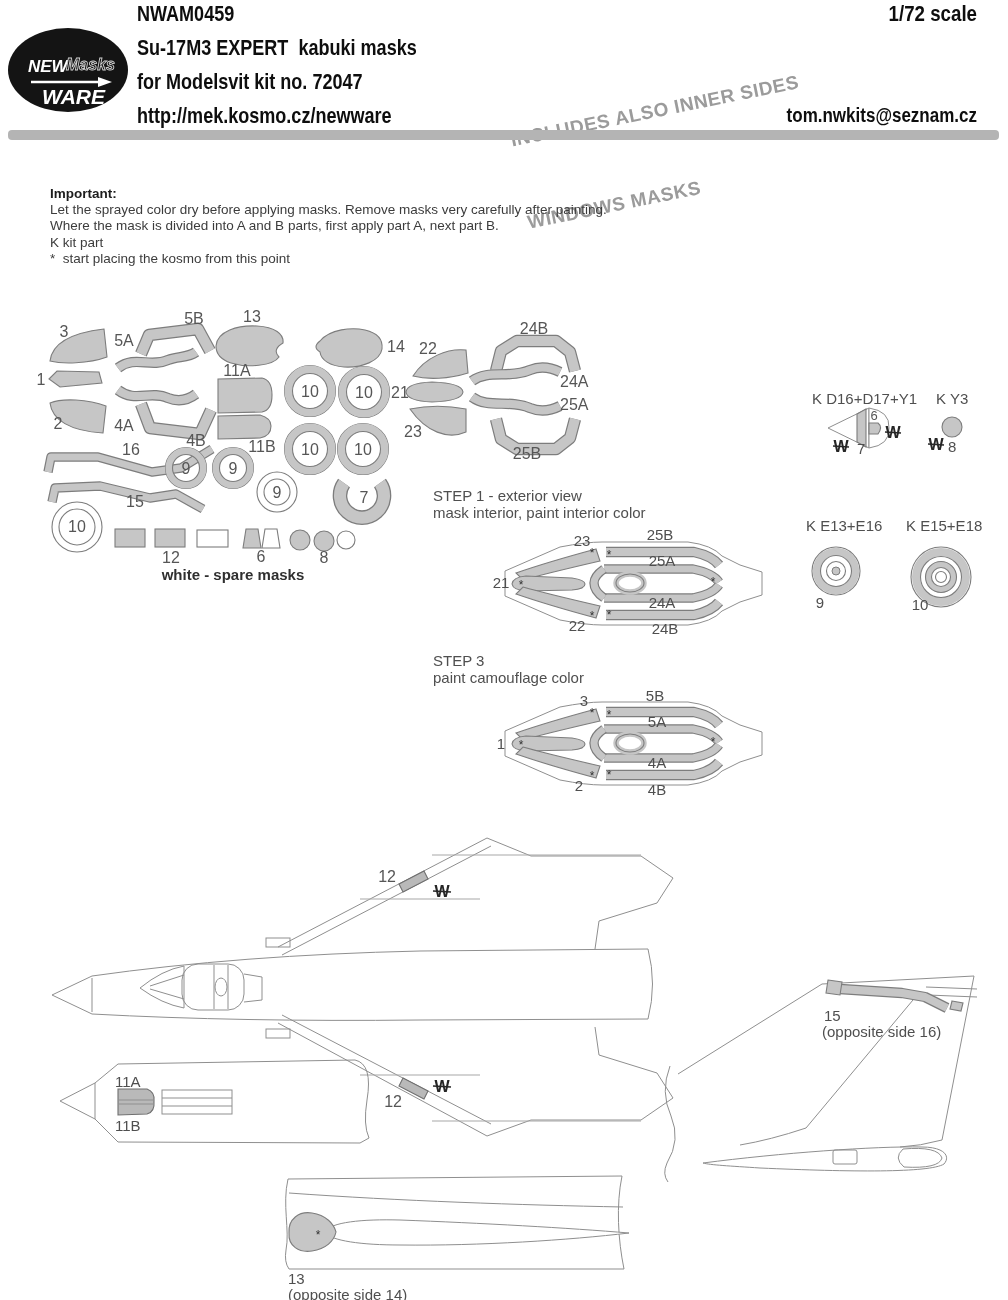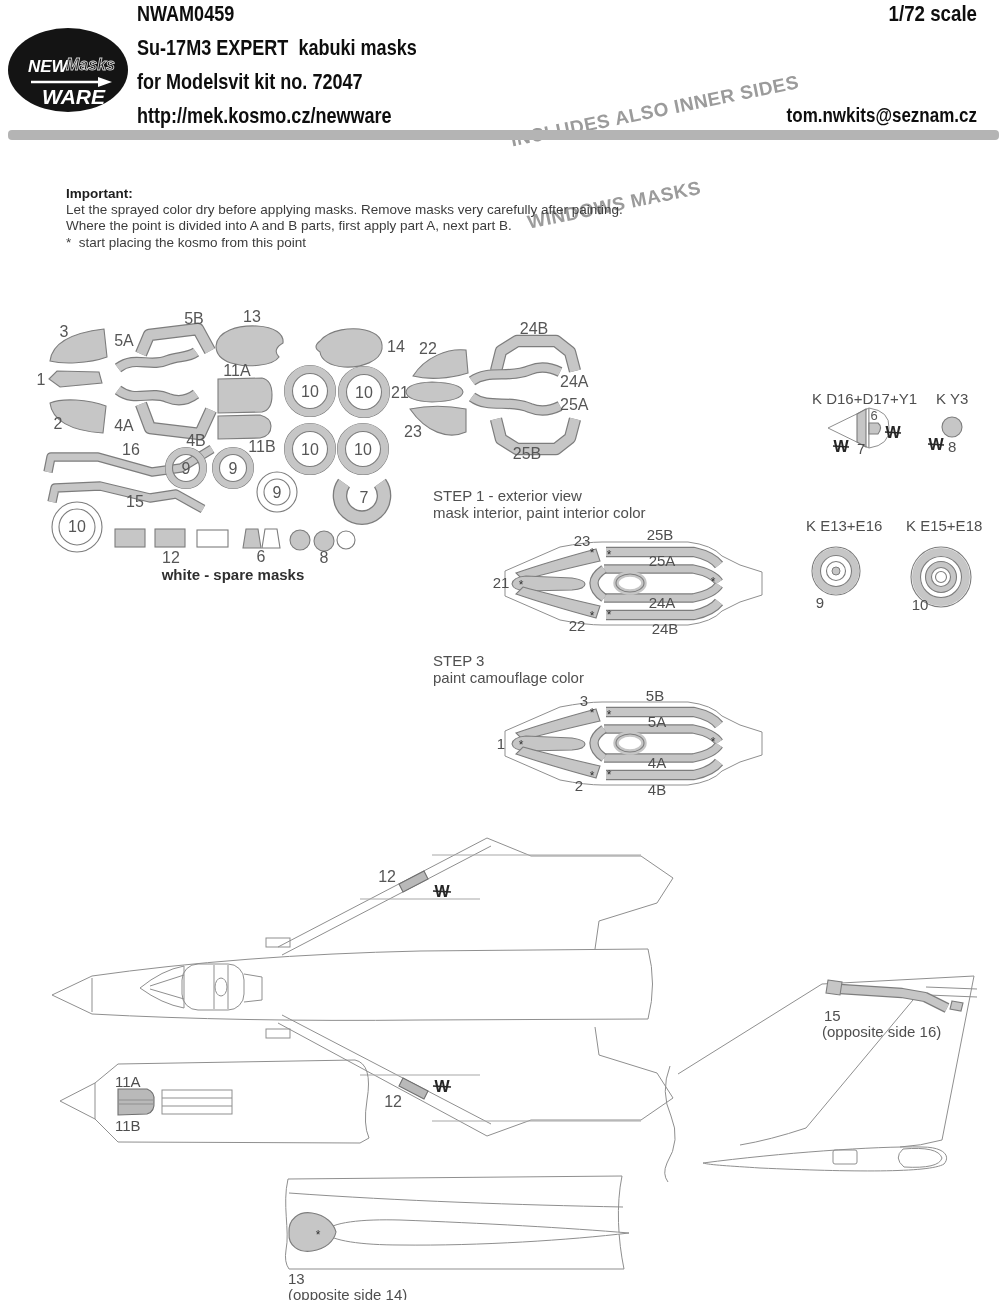--- a/index.html
+++ b/index.html
@@ -55,24 +55,25 @@
   <div class="abs t-right" style="right:31px;top:1px">1/72 scale</div>
   <div class="abs t-right" style="right:31px;top:104px;font-size:20px">tom.nwkits@seznam.cz</div>
 
   <div class="abs diag" style="left:497px;top:72px">
     <div>INCLUDES ALSO INNER SIDES</div>
     <div>WINDOWS MASKS</div>
   </div>
 
   <div class="abs bar" style="left:8px;top:130px;width:991px;height:10px"></div>
 
-  <div class="abs" style="left:66px;top:186px">
+  <div class="abs" style="left:50px;top:186px">
     <div class="imp"><b>Important:</b></div>
     <div class="imp">Let the sprayed color dry before applying masks. Remove masks very carefully after painting.</div>
-    <div class="imp">Where the point is divided into A and B parts, first apply part A, next part B.</div>
+    <div class="imp">Where the mask is divided into A and B parts, first apply part A, next part B.</div>
+    <div class="imp">K kit part</div>
     <div class="imp">*  start placing the kosmo from this point</div>
   </div>
 
   <svg class="abs" style="left:0;top:300px" width="1008" height="1000" viewBox="0 300 1008 1000">
 
     <g>
       <path class="m" d="M50,361 C52,344 70,333 104,329 L107,357 C88,364 62,364 50,361 Z"></path>
       <path class="m" d="M49,379 L57,371 L99,372 L102,383 L60,387 Z"></path>
       <path class="m" d="M50,403 C62,398 88,399 106,406 L103,433 C70,431 52,420 50,403 Z"></path>
       <path class="bo" style="stroke-width:12.4" d="M141,354 L149,335 L198,329 L210,351"></path>

